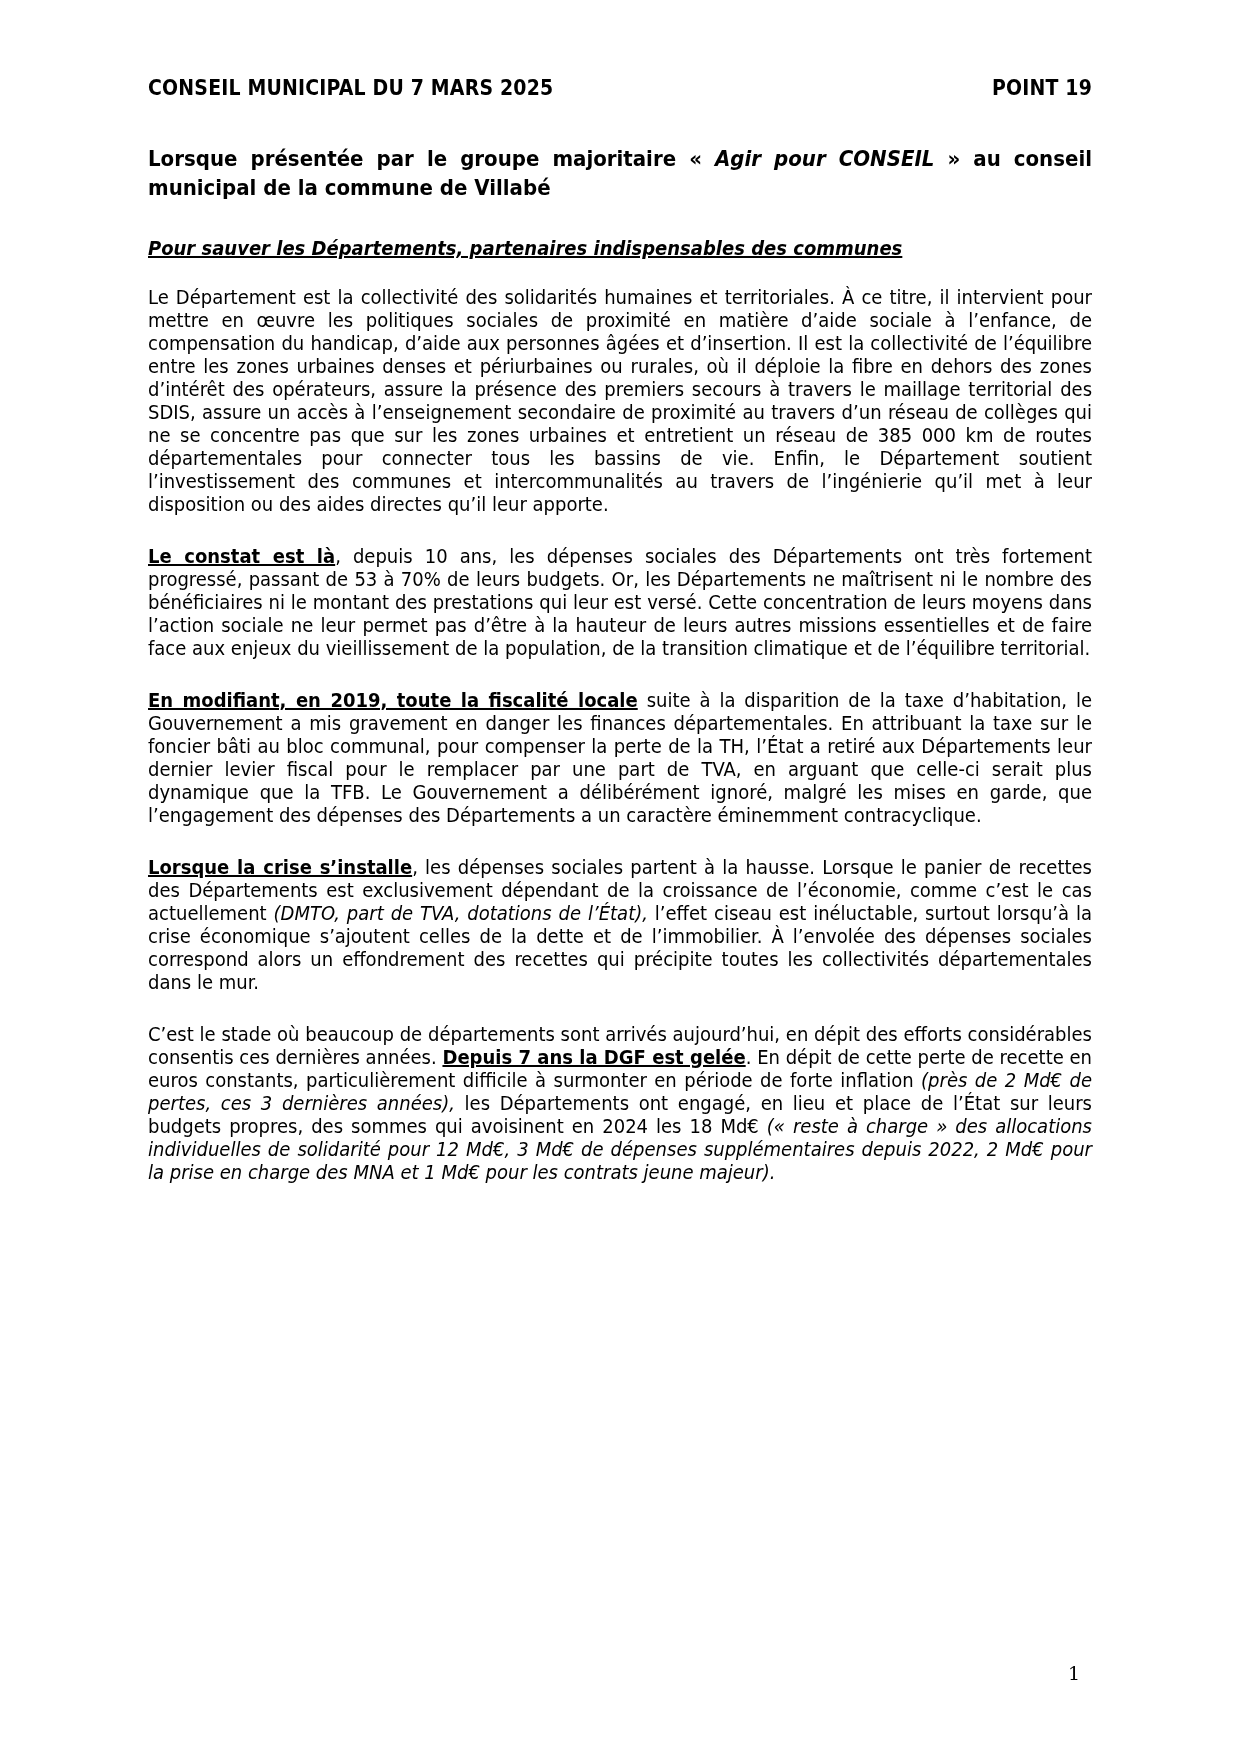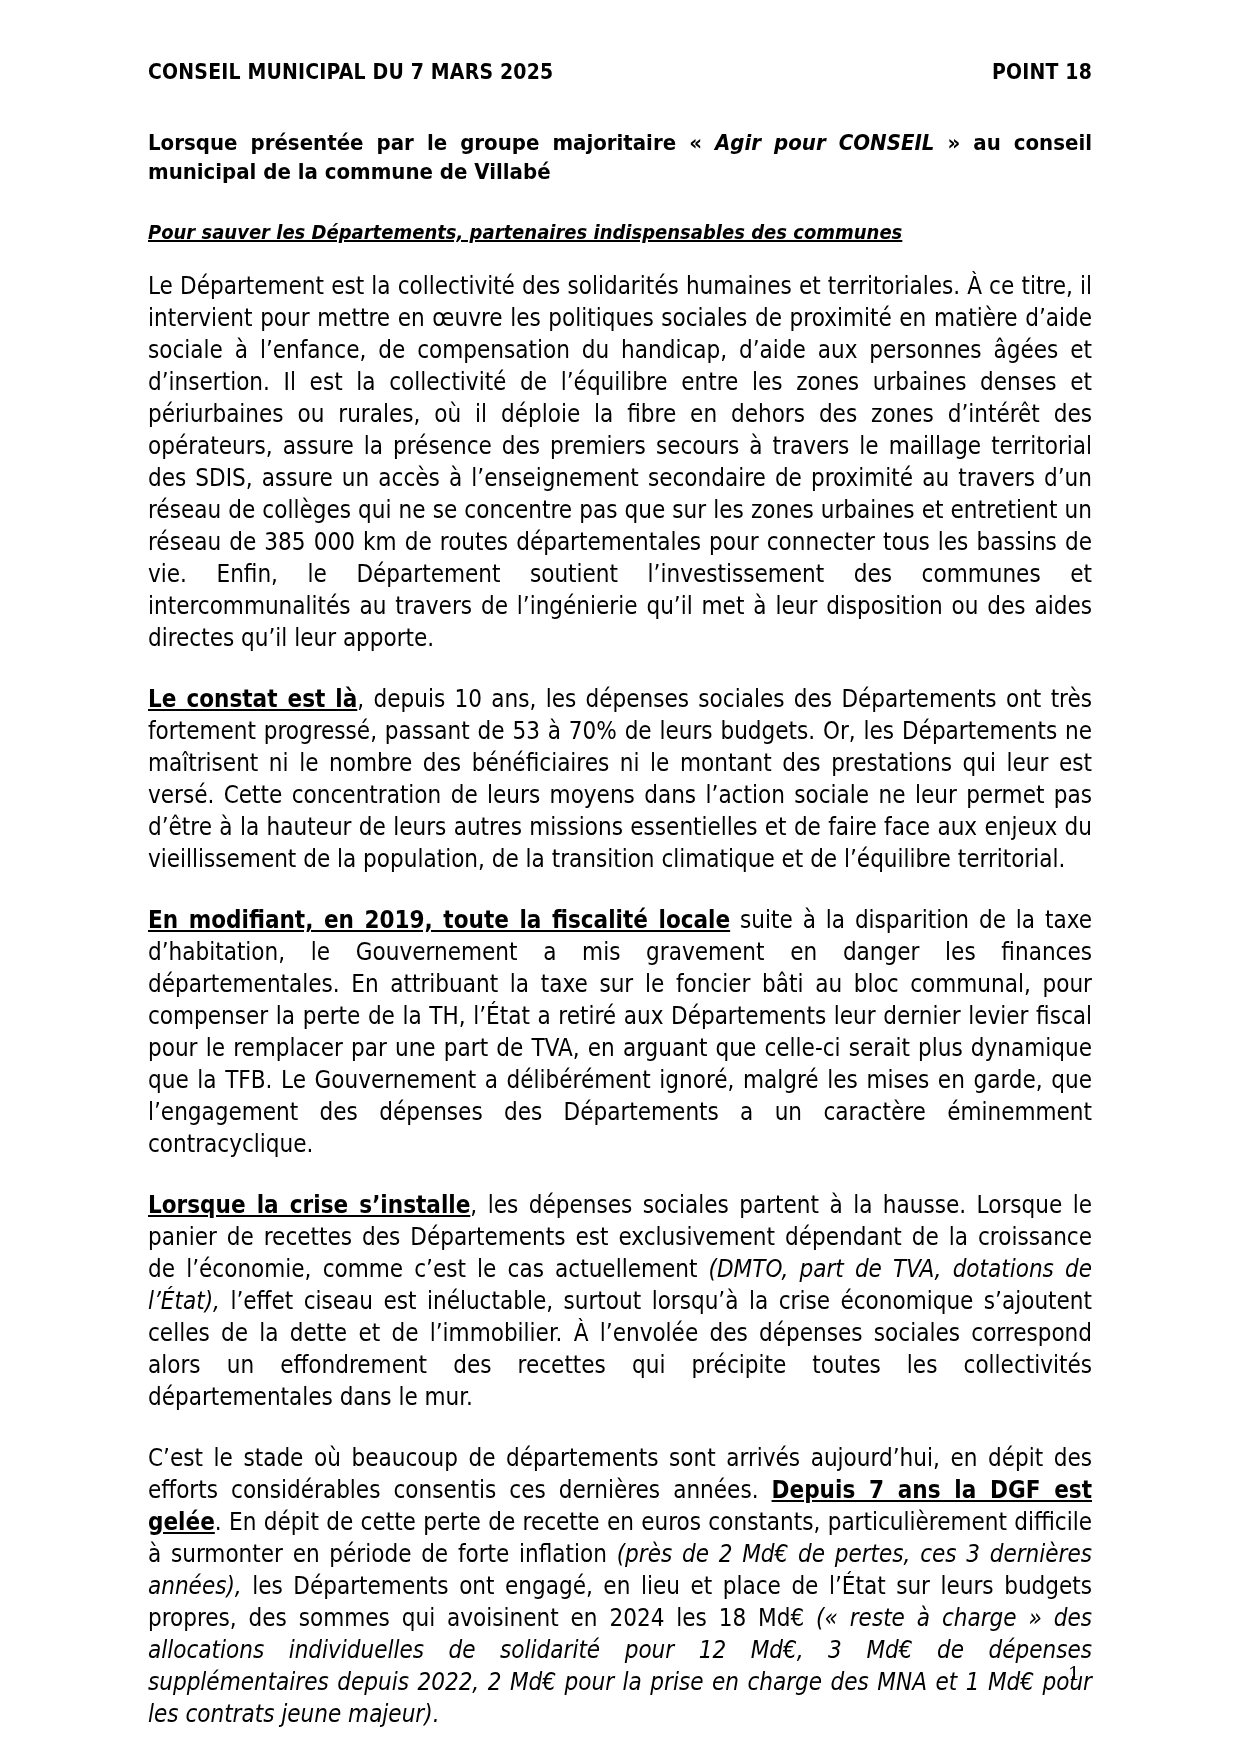--- a/index.html
+++ b/index.html
@@ -1,35 +1,35 @@
 <!DOCTYPE html>
 <html><head>
   <meta charset="utf-8">
   <style>
     html, body { margin: 0; padding: 0; background: #ffffff; }
     body { width: 1240px; height: 1754px; position: relative; overflow: hidden; color: #000; }
-    .page { position: absolute; left: 148px; top: 60px; width: 944px; font-family: "DejaVu Sans Condensed", "DejaVu Sans", sans-serif; font-stretch: condensed; }
+    .page { position: absolute; left: 148px; top: 76px; width: 944px; font-family: "DejaVu Sans Condensed", "DejaVu Sans", sans-serif; font-stretch: condensed; }
     .header { display: flex; justify-content: space-between; font-weight: bold; font-size: 21px; letter-spacing: 0.2px; }
     .motion-intro { margin-top: 44px; font-weight: bold; font-size: 22px; line-height: 29px; text-align: justify; text-align-last: left; }
     .motion-intro i { font-style: italic; }
     .motion-label { margin-top: 48px; text-align: center; font-weight: bold; font-size: 21px; }
     .motion-subtitle { margin-top: 34px; font-weight: bold; font-style: italic; text-decoration: underline; font-size: 20px; }
-    .para { margin-top: 29px; font-size: 24px; line-height: 32px; text-align: justify; }
+    .para { margin-top: 29px; font-size: 20px; line-height: 23px; text-align: justify; }
     .para b { font-weight: bold; text-decoration: underline; }
     .para i { font-style: italic; }
     .first-para { margin-top: 26px; }
     .page-number { position: absolute; left: 1068px; top: 1662px; font-family: "DejaVu Serif", serif; font-size: 19px; }
   </style>
 </head>
 <body>
 
 <div class="page">
   <div class="header">
     <span>CONSEIL MUNICIPAL DU 7 MARS 2025</span>
-    <span>POINT 18</span>
+    <span>POINT 19</span>
   </div>
 
   <div class="motion-intro"><span>Lorsque présentée par le groupe majoritaire « </span><i>Agir pour CONSEIL</i><span> » au conseil municipal de la commune de Villabé</span></div>
 
 
   <div class="motion-subtitle">Pour sauver les Départements, partenaires indispensables des communes</div>
 
   <p class="para first-para">Le Département est la collectivité des solidarités humaines et territoriales. À ce titre, il intervient pour mettre en œuvre les politiques sociales de proximité en matière d’aide sociale à l’enfance, de compensation du handicap, d’aide aux personnes âgées et d’insertion. Il est la collectivité de l’équilibre entre les zones urbaines denses et périurbaines ou rurales, où il déploie la fibre en dehors des zones d’intérêt des opérateurs, assure la présence des premiers secours à travers le maillage territorial des SDIS, assure un accès à l’enseignement secondaire de proximité au travers d’un réseau de collèges qui ne se concentre pas que sur les zones urbaines et entretient un réseau de 385 000 km de routes départementales pour connecter tous les bassins de vie. Enfin, le Département soutient l’investissement des communes et intercommunalités au travers de l’ingénierie qu’il met à leur disposition ou des aides directes qu’il leur apporte.</p>
 
   <p class="para"><b>Le constat est là</b><span>, depuis 10 ans, les dépenses sociales des Départements ont très fortement progressé, passant de 53 à 70% de leurs budgets. Or, les Départements ne maîtrisent ni le nombre des bénéficiaires ni le montant des prestations qui leur est versé. Cette concentration de leurs moyens dans l’action sociale ne leur permet pas d’être à la hauteur de leurs autres missions essentielles et de faire face aux enjeux du vieillissement de la population, de la transition climatique et de l’équilibre territorial.</span></p>

